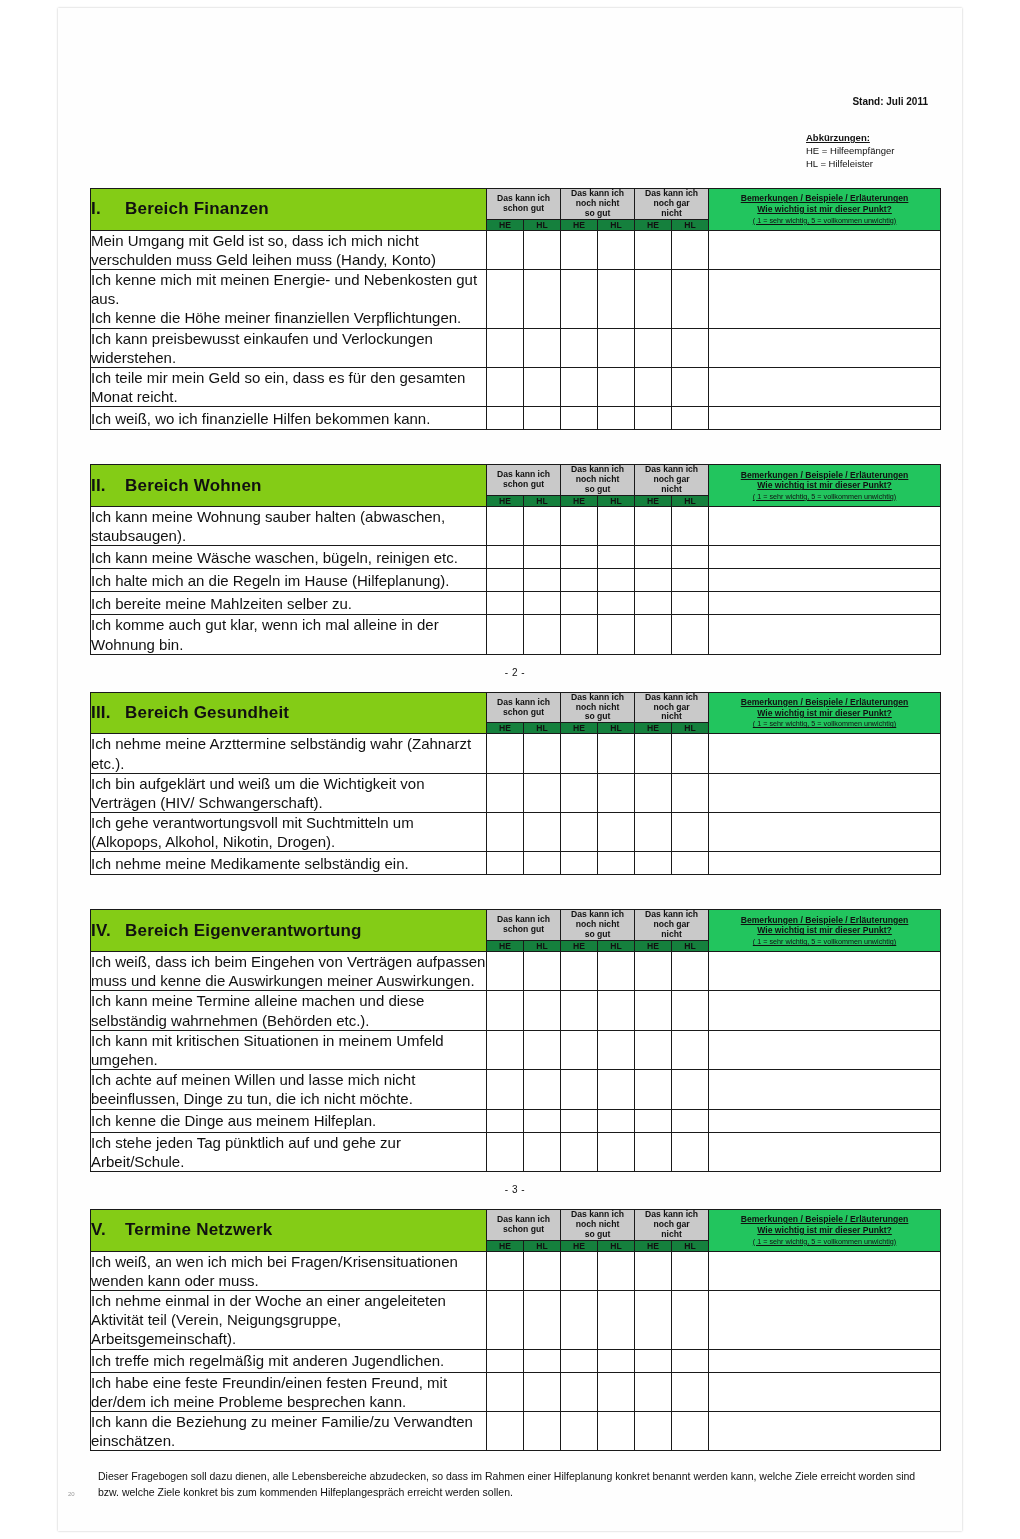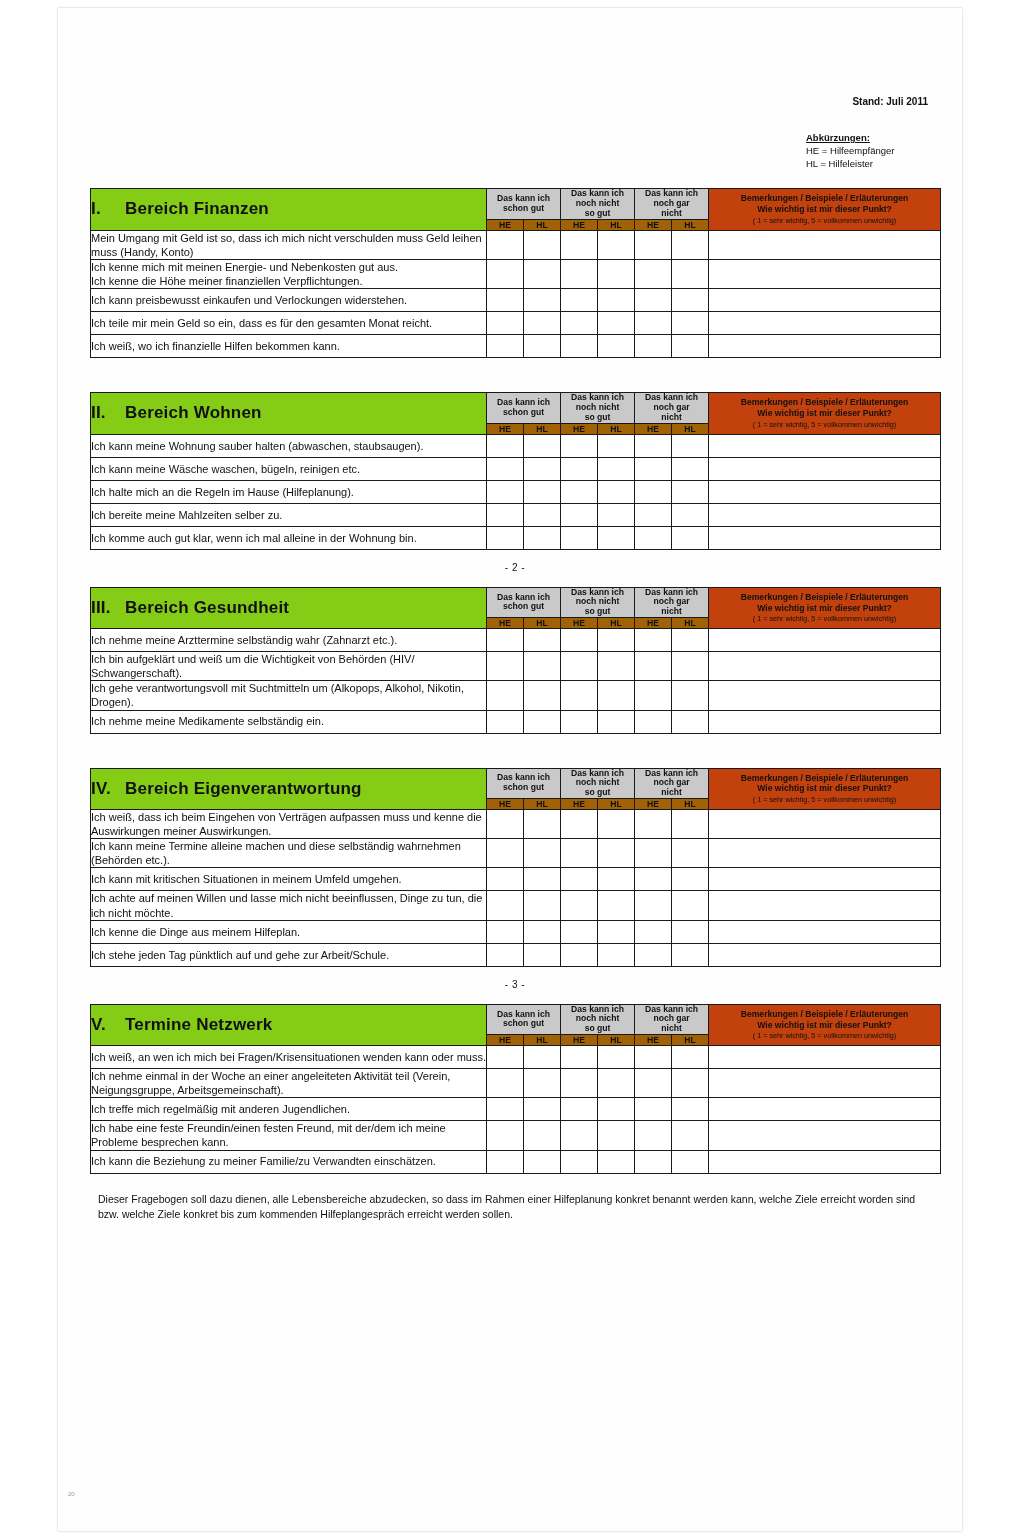--- a/index.html
+++ b/index.html
@@ -158,40 +158,41 @@
   }
   .grp-head {
     background: #c9c9c9;
     text-align: center;
     font-size: 8.6px;
     font-weight: bold;
     line-height: 1.15;
     padding: 3px 2px;
   }
   .rem-head {
-    background: #c2410c;
+    background: #22c55e;
     text-align: center;
     font-size: 8.6px;
     font-weight: bold;
     line-height: 1.25;
     padding: 4px 4px;
+    text-decoration: underline;
   }
   .rem-head .small {
     font-weight: normal;
     font-size: 7.2px;
   }
   .sub-head {
-    background: #a16207;
+    background: #15803d;
     text-align: center;
     font-size: 8.6px;
     font-weight: bold;
     padding: 2px 0;
   }
   .q-cell {
-    font-size: 11px;
+    font-size: 15px;
     line-height: 1.28;
     padding: 4px 6px 4px 8px;
   }
   .box-cell {
     background: #fff;
   }
   .rem-cell {
     background: #fff;
   }
   .spacer {
@@ -428,21 +429,21 @@
                 <td class="q-cell" style="height:22px">Ich nehme meine Arzttermine selbständig wahr (Zahnarzt etc.).</td>
                 <td class="box-cell"></td>
                 <td class="box-cell"></td>
                 <td class="box-cell"></td>
                 <td class="box-cell"></td>
                 <td class="box-cell"></td>
                 <td class="box-cell"></td>
                 <td class="rem-cell"></td>
               </tr>
               <tr>
-                <td class="q-cell" style="height:22px">Ich bin aufgeklärt und weiß um die Wichtigkeit von Behörden (HIV/ Schwangerschaft).</td>
+                <td class="q-cell" style="height:22px">Ich bin aufgeklärt und weiß um die Wichtigkeit von Verträgen (HIV/ Schwangerschaft).</td>
                 <td class="box-cell"></td>
                 <td class="box-cell"></td>
                 <td class="box-cell"></td>
                 <td class="box-cell"></td>
                 <td class="box-cell"></td>
                 <td class="box-cell"></td>
                 <td class="rem-cell"></td>
               </tr>
               <tr>
                 <td class="q-cell" style="height:22px">Ich gehe verantwortungsvoll mit Suchtmitteln um (Alkopops, Alkohol, Nikotin, Drogen).</td>

